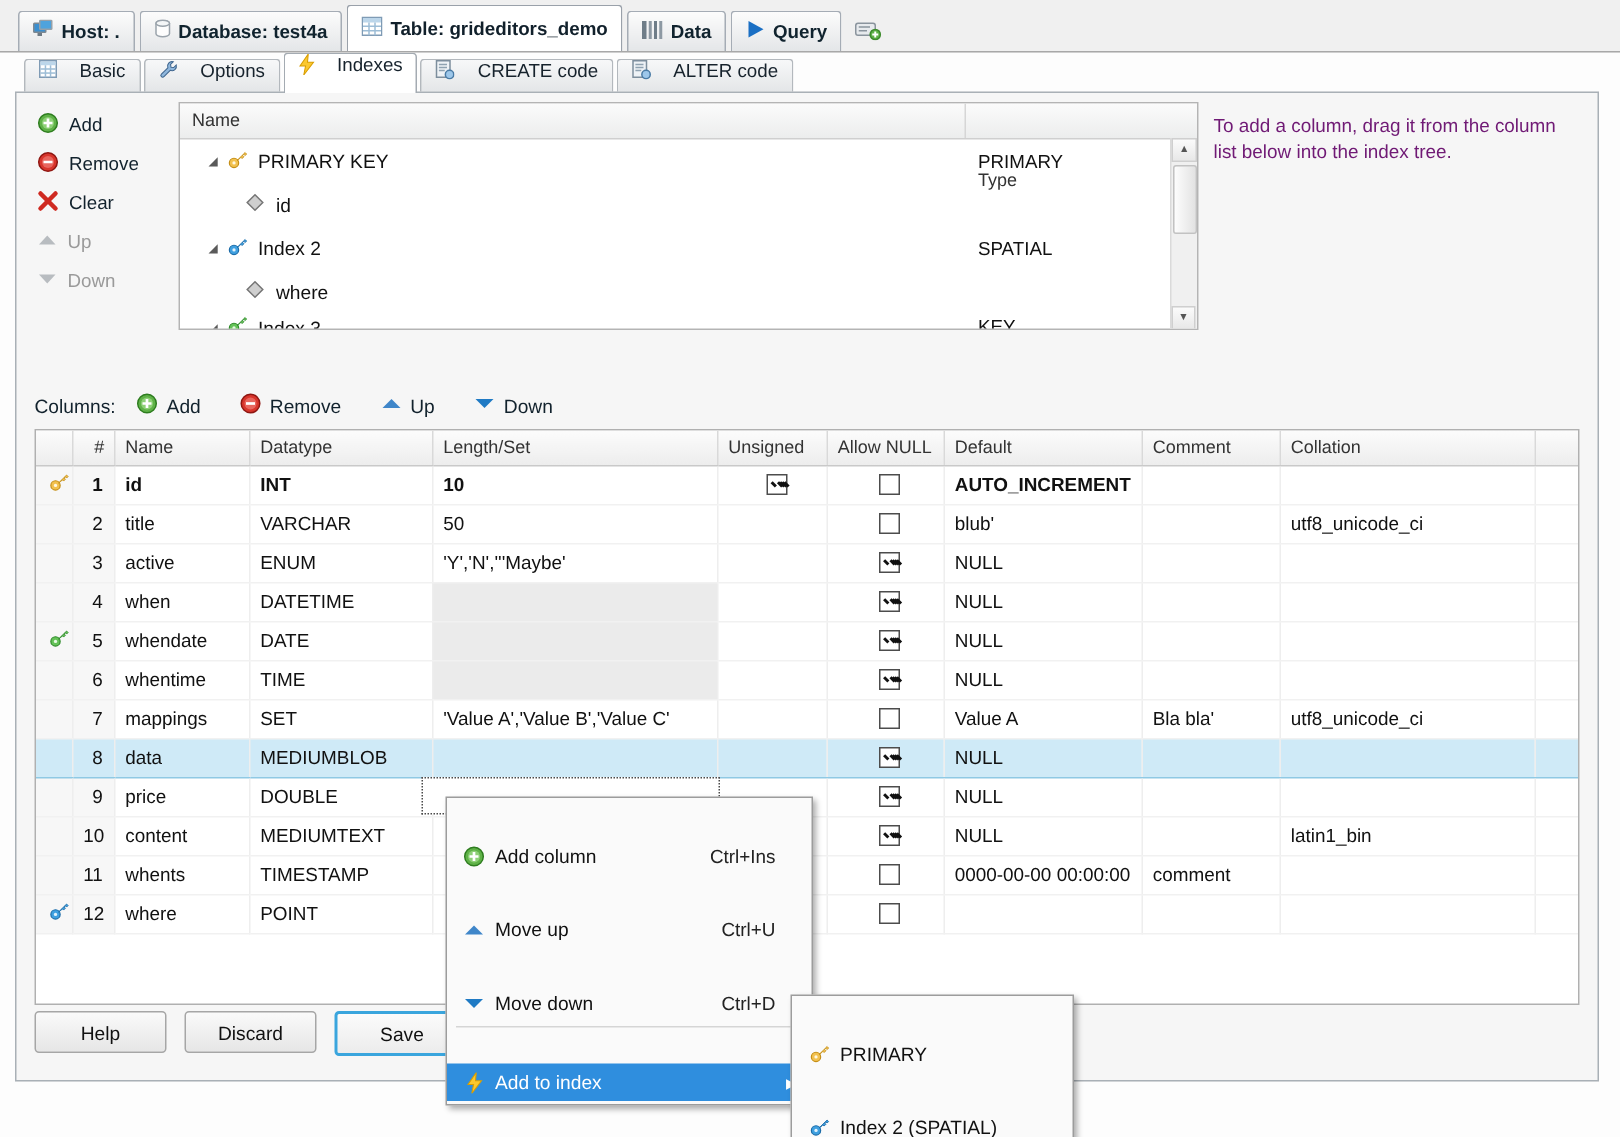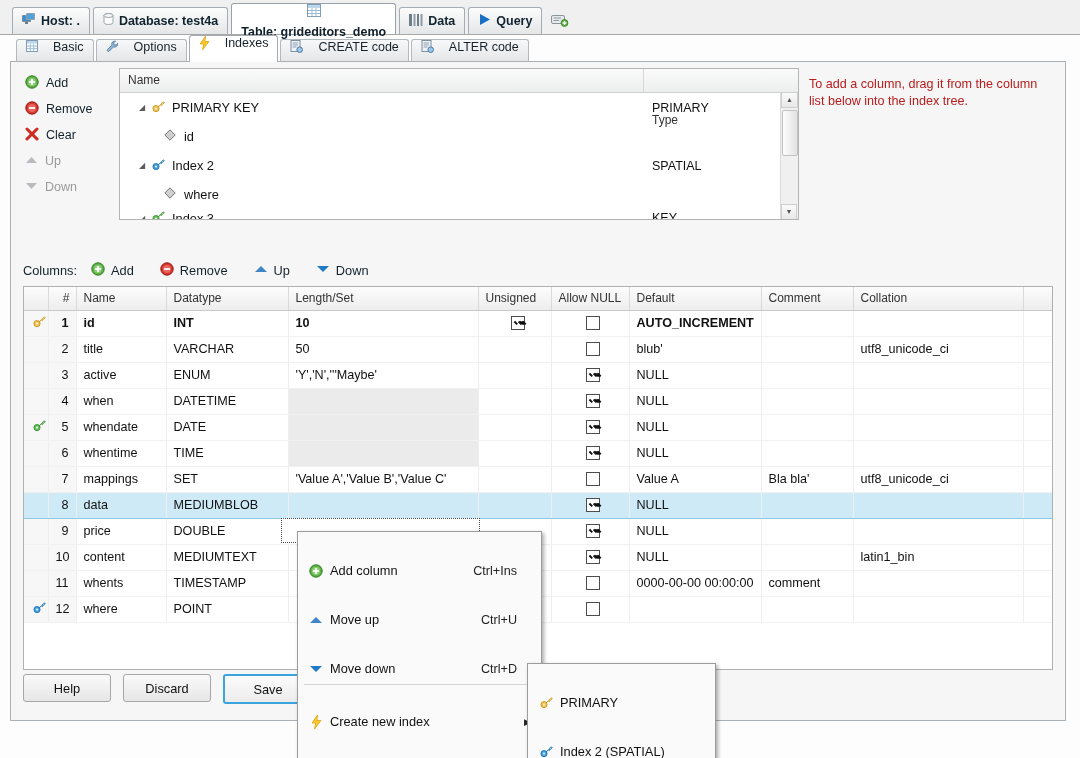--- a/index.html
+++ b/index.html
@@ -15,21 +15,21 @@
 
   
   .topbar{position:absolute;left:0;top:0;width:1080px;height:34px;background:#f0f0f0;
           border-bottom:1px solid #a8a8a8;}
   .toptabs{position:absolute;left:12px;top:4px;display:flex;align-items:flex-end;height:30px;}
   .ttab{display:flex;align-items:center;gap:5px;height:26px;padding:0 9px;margin-right:3px;
         border:1px solid #a5acb5;border-bottom:none;border-radius:3px 3px 0 0;
         background:linear-gradient(to bottom,#fcfcfc,#e4e6e8);
         color:#10232e;font-size:12.5px;font-weight:bold;white-space:nowrap;}
   .ttab.active{background:#ffffff;height:30px;border-color:#9aa1aa;
-        color:#11202b;position:relative;z-index:3;flex-direction:column;}
+        color:#11202b;position:relative;z-index:3;}
   .ttab.plain{border:none;background:transparent;padding:0 6px;}
   .icn{display:inline-block;flex:0 0 auto;}
 
   
   .innerwrap{position:absolute;left:10px;top:36px;width:1058px;height:686px;}
   .itabs{display:flex;align-items:flex-end;height:26px;padding-left:6px;}
   .itab{display:flex;align-items:flex-start;gap:15px;height:22px;padding:0 9px;margin-right:2px;
         border:1px solid #b3b8bd;border-bottom:none;border-radius:3px 3px 0 0;
         background:linear-gradient(to bottom,#f7f8f9,#e3e5e7);
         font-size:12.5px;color:#16222c;white-space:nowrap;}
@@ -53,21 +53,21 @@
   .trow{display:flex;height:29px;align-items:center;font-size:12.8px;color:#111;}
   .trow .n{width:524px;display:flex;align-items:center;box-sizing:border-box;}
   .trow .t{width:138px;box-sizing:border-box;padding-left:8px;font-size:12.5px;}
   .expander{width:16px;text-align:center;color:#5a5a5a;font-size:8px;}
   .vscroll{position:absolute;right:0;top:23px;width:17px;height:128px;background:#f0f0f0;
            border-left:1px solid #dadada;}
   .vsbtn{height:16px;background:linear-gradient(to bottom,#fbfbfb,#e8e8e8);border:1px solid #cfcfcf;
          box-sizing:border-box;text-align:center;font-size:7px;color:#555;line-height:14px;}
   .vthumb{position:absolute;left:1px;top:18px;width:14px;height:44px;
           background:linear-gradient(to right,#fdfdfd,#e2e2e2);border:1px solid #c2c2c2;border-radius:2px;}
-  .hint{position:absolute;left:798px;top:14px;width:236px;font-size:12.6px;color:#b91c1c;line-height:17px;}
+  .hint{position:absolute;left:798px;top:14px;width:236px;font-size:12.6px;color:#701a75;line-height:17px;}
 
   
   .coltools{position:absolute;left:0;top:192px;width:1054px;height:32px;display:flex;align-items:center;
             padding-left:12px;font-size:12.8px;color:#12222d;gap:0;}
   .coltools .lbl{margin-right:14px;}
   .ctbtn{display:flex;align-items:center;gap:6px;margin-right:26px;}
 
   
   .gridbox{position:absolute;left:12px;top:224px;width:1030px;height:384px;
            border:1px solid #b0b0b0;background:#fff;box-sizing:border-box;overflow:hidden;}
@@ -726,30 +726,20 @@
           <polygon points="1,3 13,3 7,9" fill="#1f7ac4"></polygon>
         </svg>
       </span>
       <span class="lab">Move down</span>
       <span class="acc">Ctrl+D</span>
       <span class="arw"></span>
     </div>
 
     <div class="ctxsep"></div>
 
-    <div class="ctxitem">
-      <span class="ci">
-        <svg width="11" height="14" viewBox="0 0 11 14">
-          <polygon points="6.5,0 1,8 4.7,8 3.5,14 10,5.5 6,5.5" fill="#fbc82e" stroke="#d89d00" stroke-width="0.7"></polygon>
-        </svg>
-      </span>
-      <span class="lab">Create new index</span>
-      <span class="acc"></span>
-      <span class="arw">▶</span>
-    </div>
 
     <div class="ctxitem hl">
       <span class="ci">
         <svg width="11" height="14" viewBox="0 0 11 14">
           <polygon points="6.5,0 1,8 4.7,8 3.5,14 10,5.5 6,5.5" fill="#fbc82e" stroke="#d89d00" stroke-width="0.7"></polygon>
         </svg>
       </span>
       <span class="lab">Add to index</span>
       <span class="acc"></span>
       <span class="arw">▶</span>

